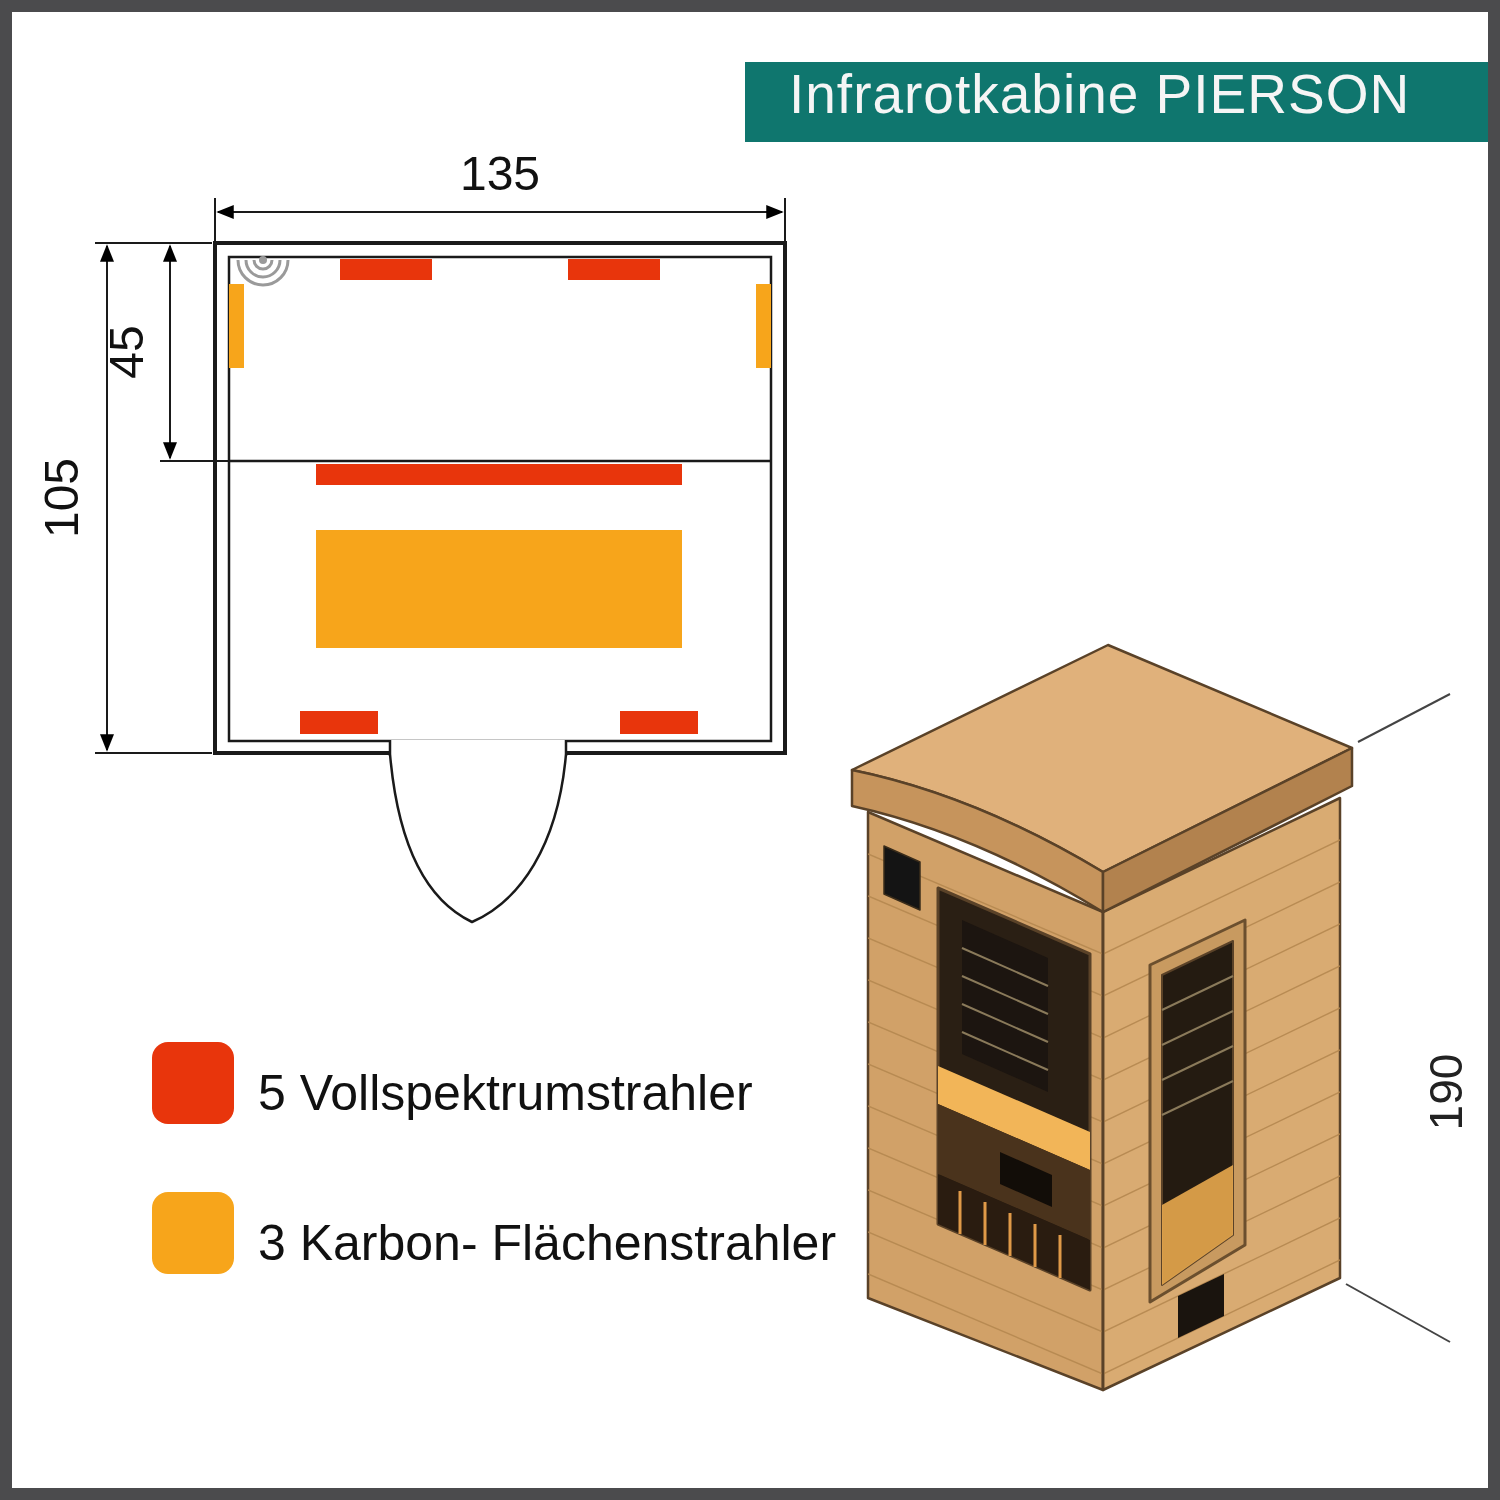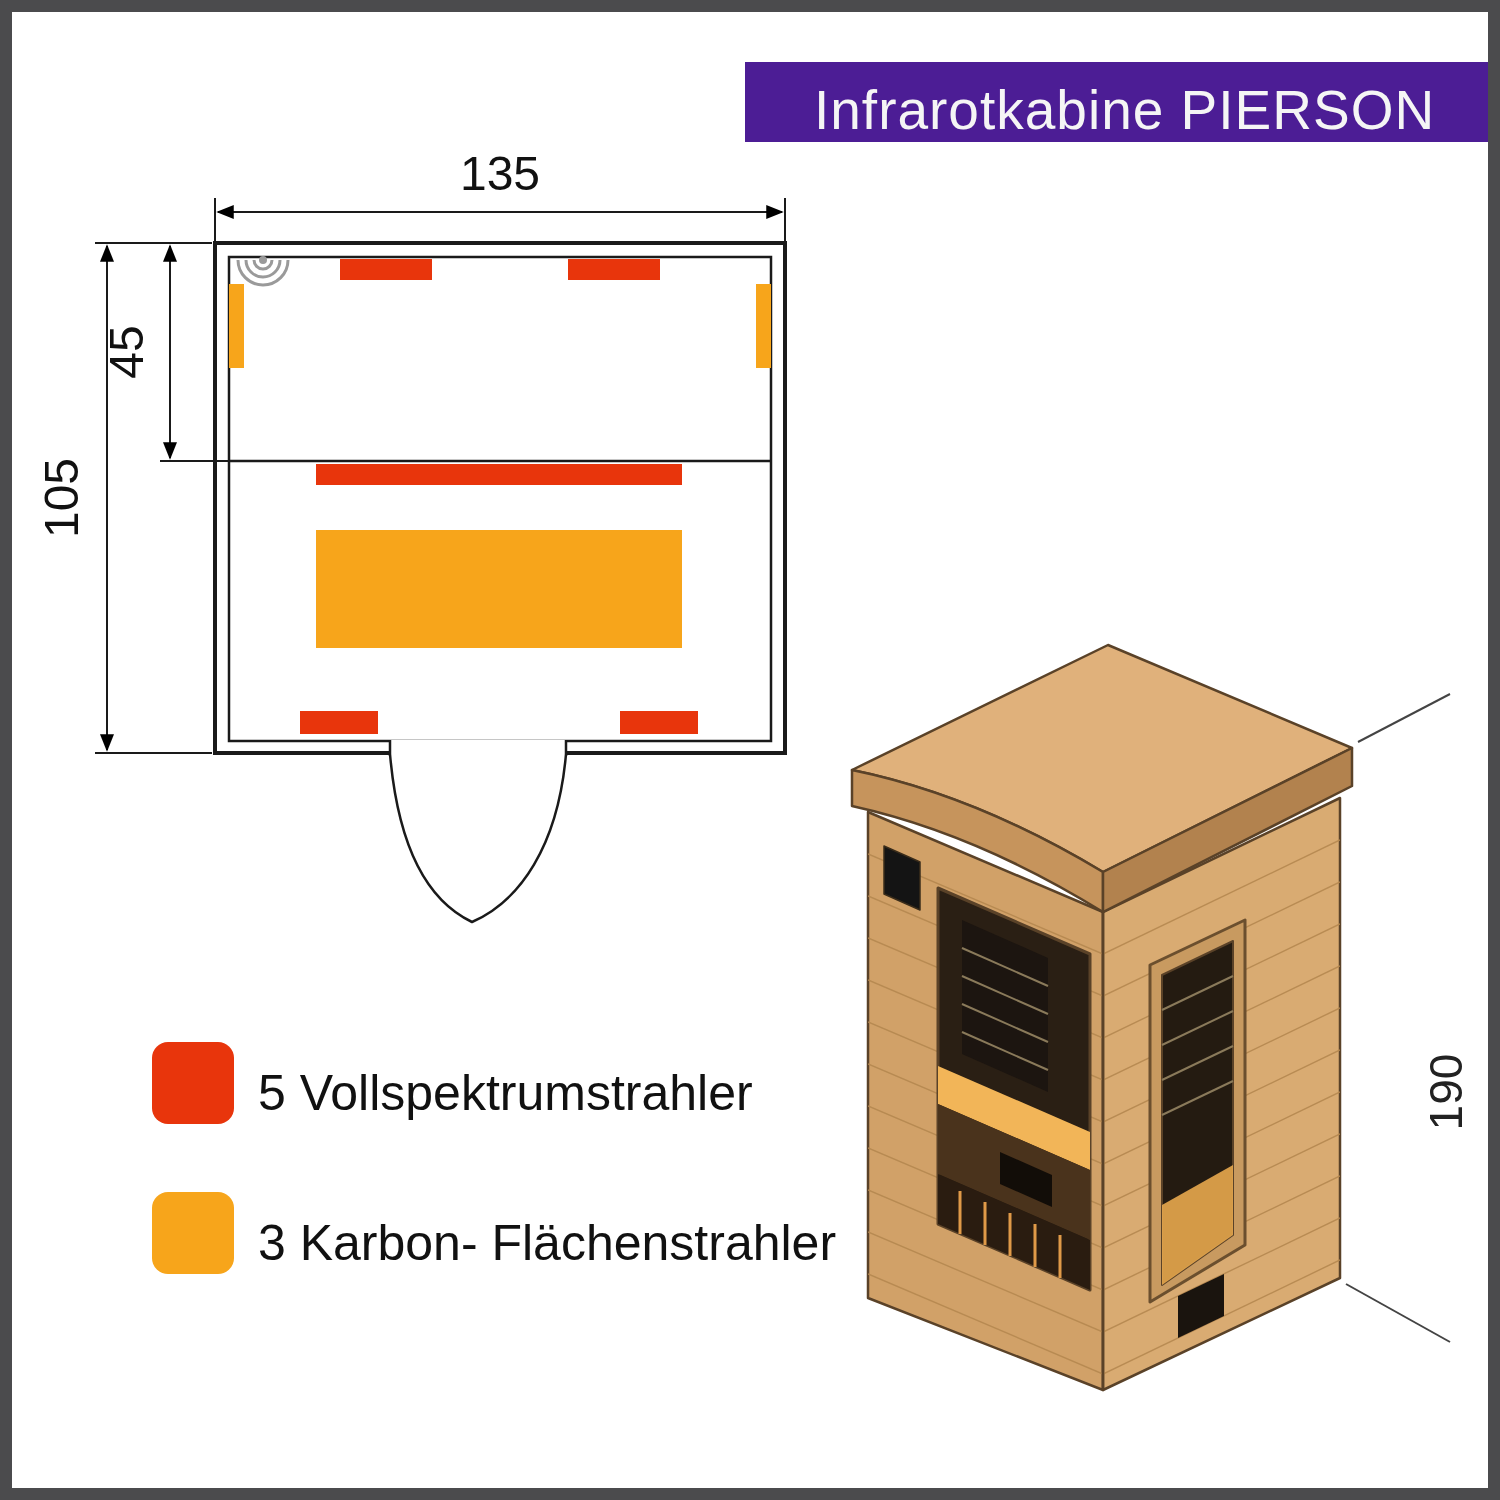--- a/index.html
+++ b/index.html
@@ -9,23 +9,23 @@
     background:#ffffff;
     box-sizing:border-box;
     border:12px solid #4b4b4d;
     overflow:hidden;
     font-family:"Liberation Sans", sans-serif;
   }
   .scene{position:absolute;left:-12px;top:-12px;width:1500px;height:1500px;}
   .banner{
     position:absolute;
     top:50px;left:733px;right:-12px;height:80px;
-    background:#4c1d95;
-    display:flex;align-items:flex-end;
-    padding-left:69px;
+    background:#0f766e;
+    display:flex;align-items:flex-start;
+    padding-left:44px;
     color:#f5f5f5;
     font-size:55px;
     letter-spacing:1px;
     white-space:nowrap;
   }
   text{font-family:"Liberation Sans", sans-serif;}
   .dim{font-size:48px;fill:#111111;}
   .legend-label{font-size:50px;fill:#111111;}
   .iso-dim{font-size:46px;fill:#222222;}
 </style>

